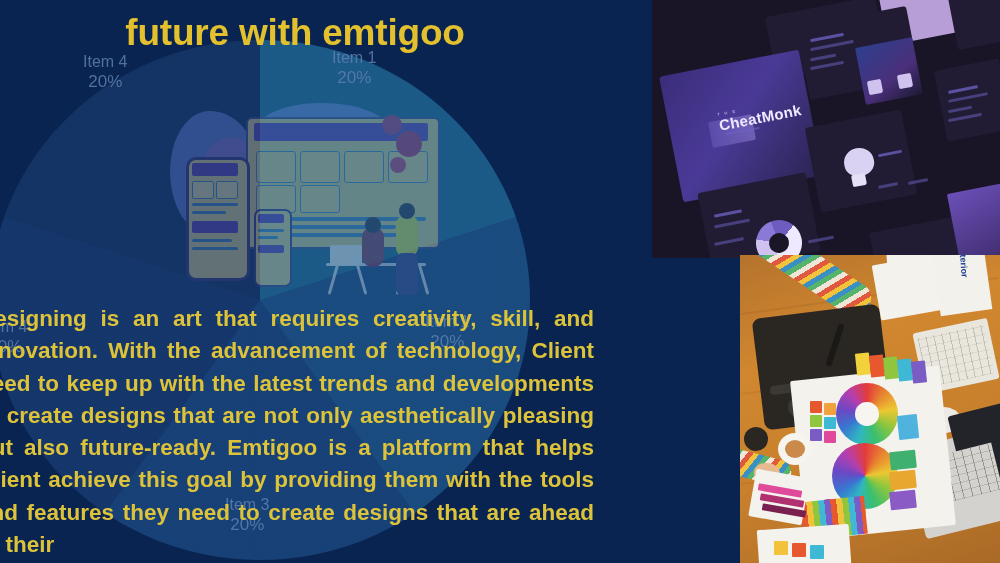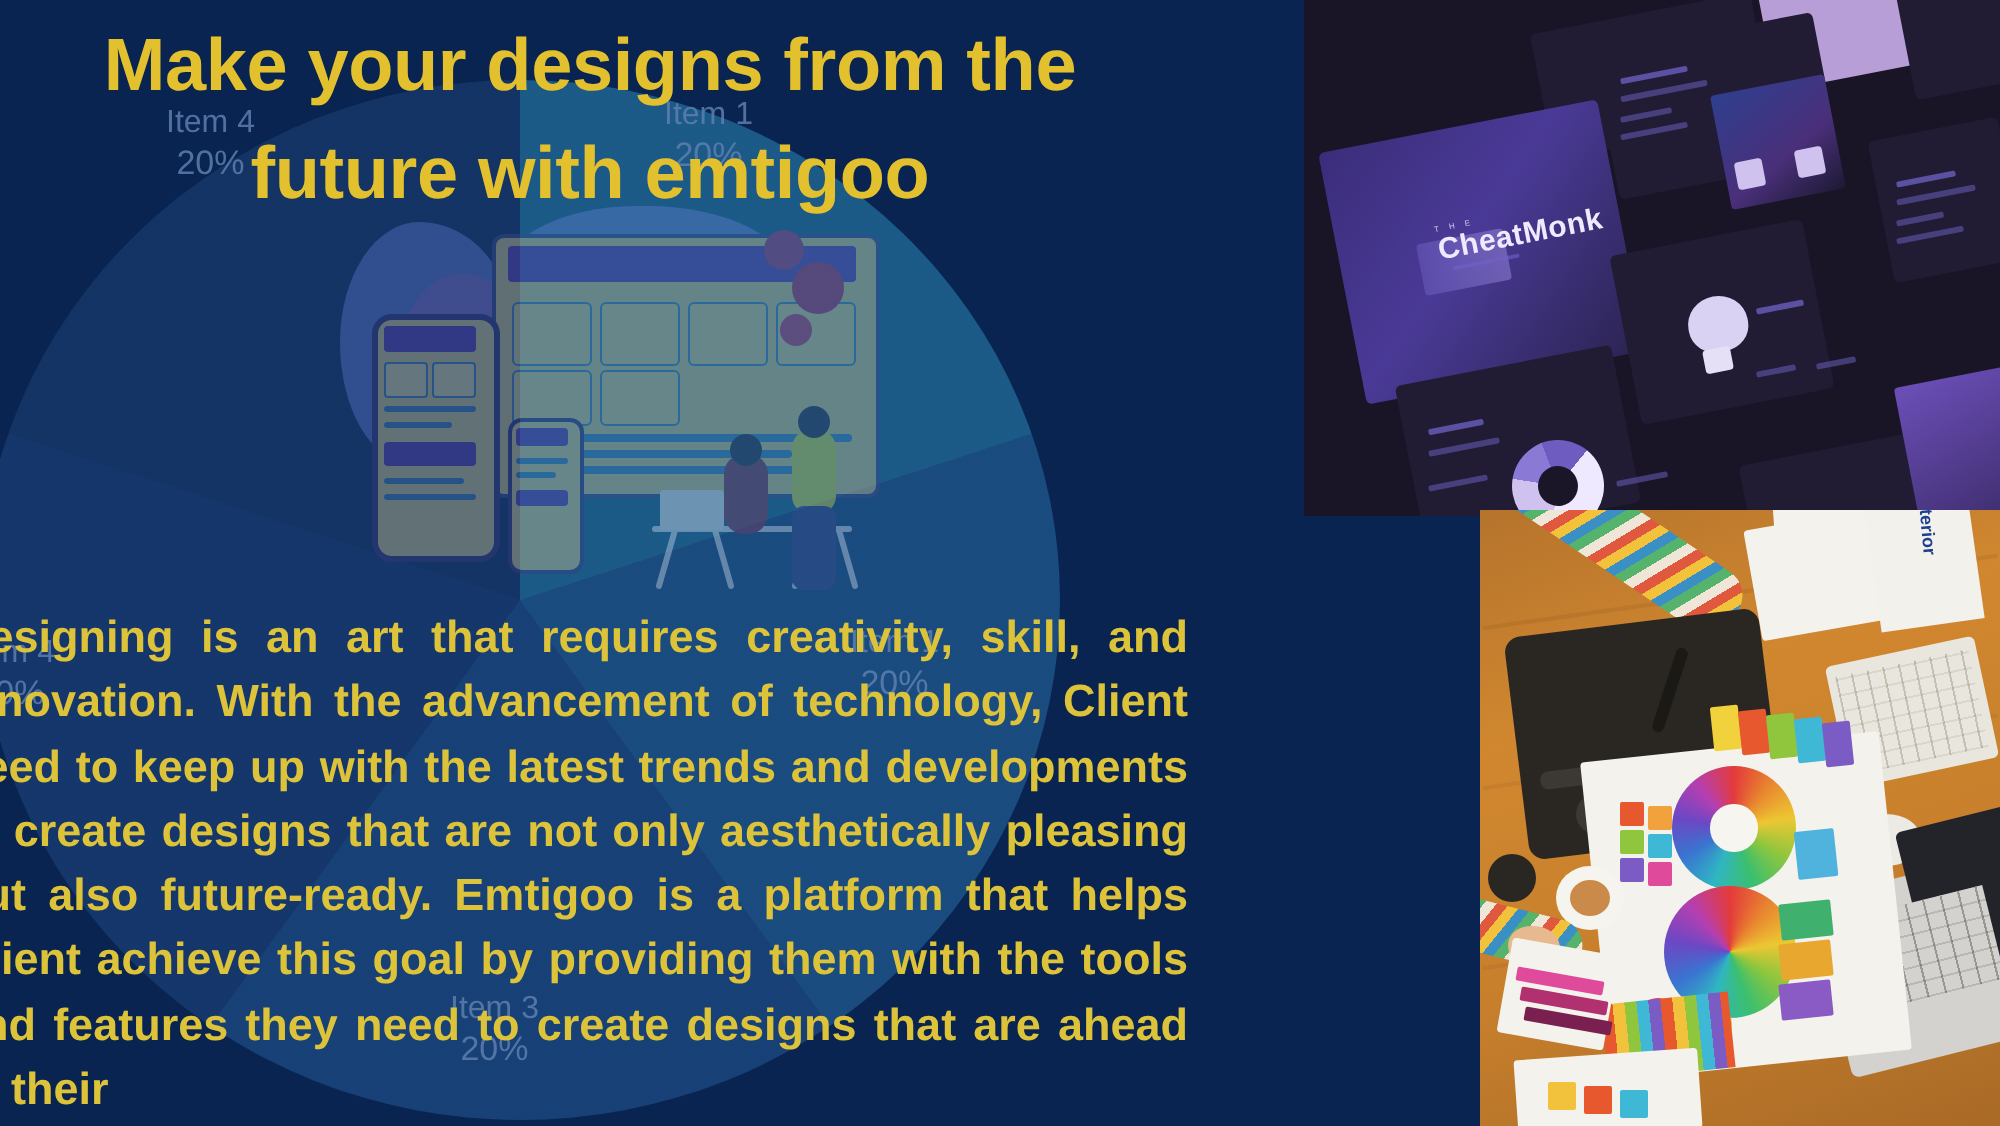--- a/index.html
+++ b/index.html
@@ -161,21 +161,20 @@
     <div class="il-line" style="left:272px;top:168px;width:3px;height:32px;background:#cfd8ea;transform:rotate(-16deg);"></div>
     <div class="il-card" style="left:180px;top:150px;width:32px;height:20px;background:#dfe4ef;border-radius:2px;"></div>
     <div class="il-blob" style="left:212px;top:132px;width:22px;height:40px;background:#7b3a5e;border-radius:10px;"></div>
     <div class="il-blob" style="left:215px;top:122px;width:16px;height:16px;background:#2f3350;border-radius:50%;"></div>
     <div class="il-blob" style="left:246px;top:120px;width:22px;height:42px;background:#c6d04a;border-radius:9px;"></div>
     <div class="il-blob" style="left:249px;top:108px;width:16px;height:16px;background:#2f3350;border-radius:50%;"></div>
     <div class="il-blob" style="left:246px;top:158px;width:22px;height:42px;background:#3a4a8c;border-radius:6px;"></div>
   </div>
 
   <div class="title">
-    <div>Make your designs from the</div>
     <div>future with emtigoo</div>
   </div>
 
   <div class="body-copy">Designing is an art that requires creativity, skill, and innovation. With the advancement of technology, Client need to keep up with the latest trends and developments to create designs that are not only aesthetically pleasing but also future-ready. Emtigoo is a platform that helps Client achieve this goal by providing them with the tools and features they need to create designs that are ahead of their</div>
 
   <div class="img-top">
     <div class="sl" style="left:118px;top:6px;width:112px;height:64px;transform:rotate(-11deg);"></div>
     <div class="sl" style="left:230px;top:-20px;width:86px;height:58px;background:#b79ed6;transform:rotate(-11deg);"></div>
     <div class="sl" style="left:300px;top:-14px;width:70px;height:58px;transform:rotate(-11deg);"></div>
 

